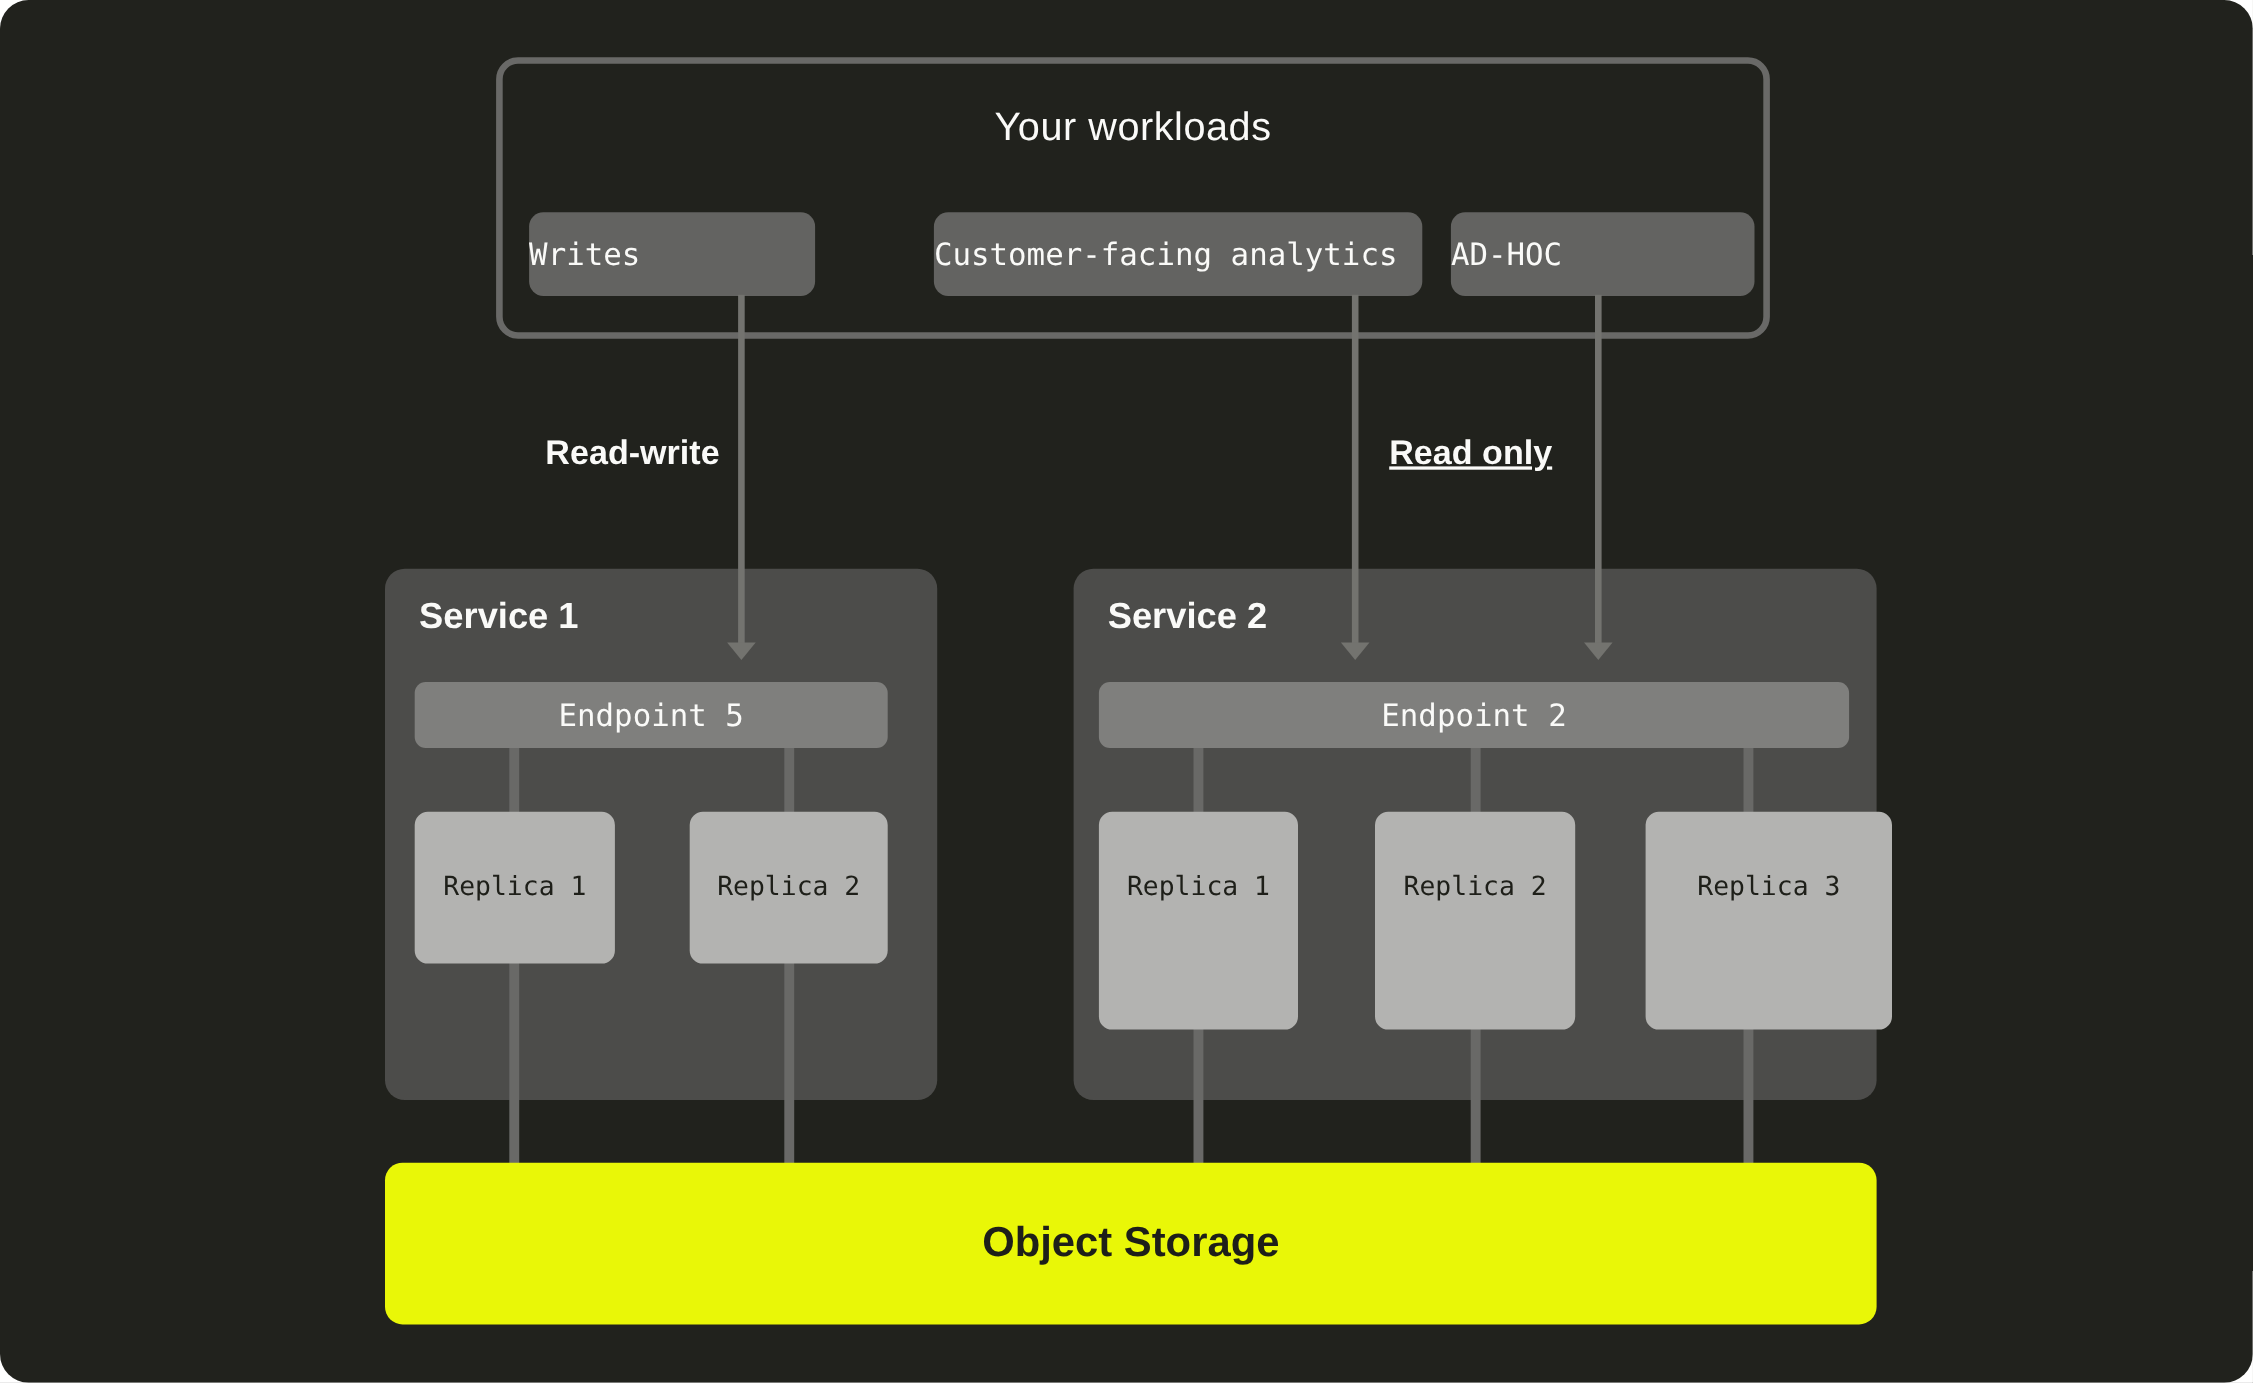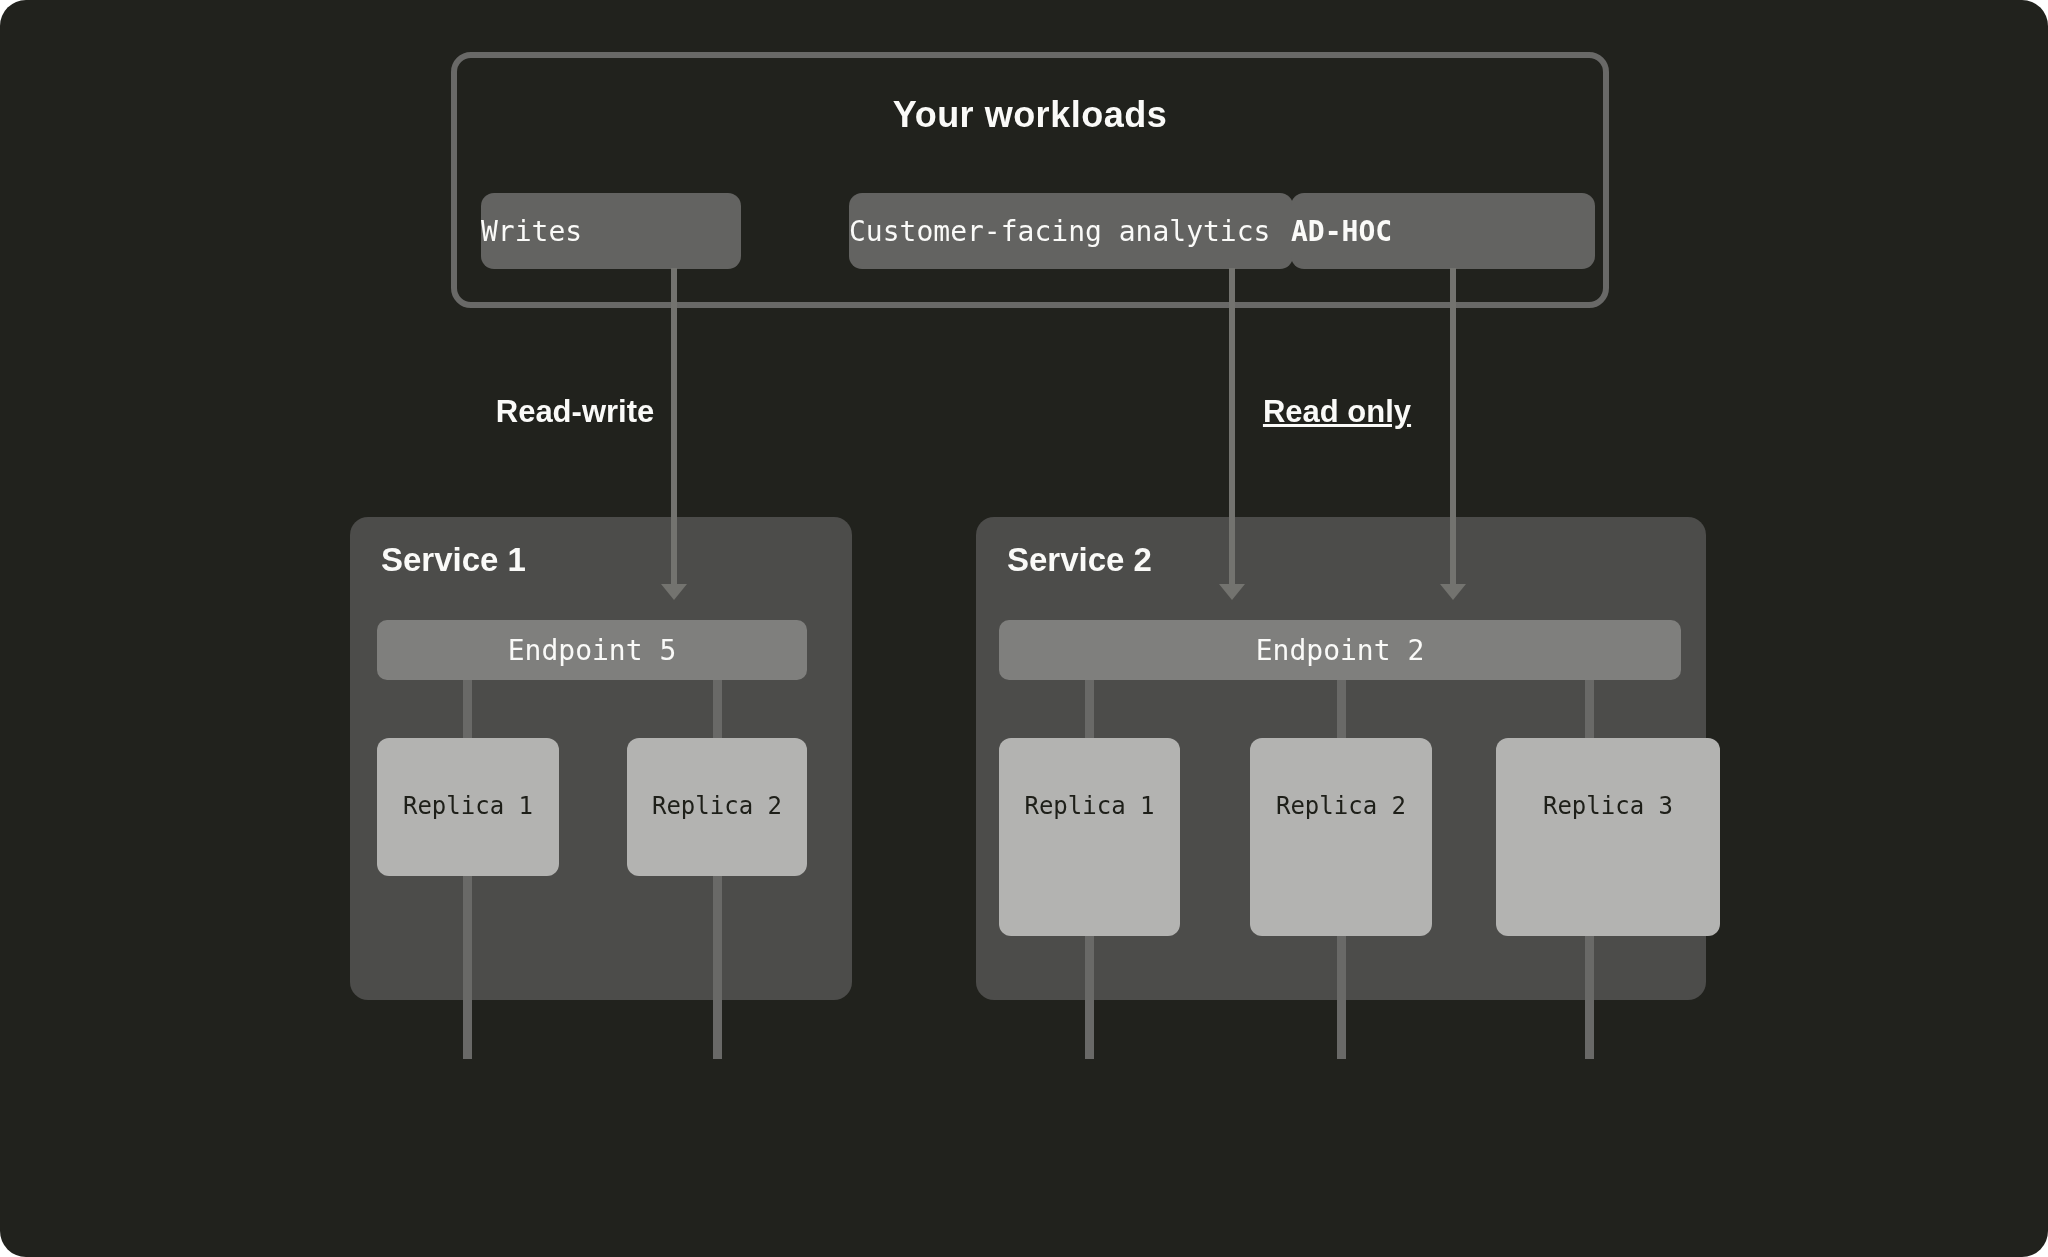--- a/index.html
+++ b/index.html
@@ -26,39 +26,39 @@
     border-radius: 20px;
     box-sizing: border-box;
   }
   .workloads-title {
     position: absolute;
     left: 0; top: 36px;
     width: 100%;
     text-align: center;
     color: var(--text-light, #fafaf8);
     font-size: 36px;
-    font-weight: 700;
+    font-weight: 400;
     letter-spacing: 0.5px;
   }
   .chip {
     position: absolute;
     top: 135px;
     height: 76px;
     background: var(--workload-chip, #636361);
     border-radius: 13px;
     display: flex;
     align-items: center;
     justify-content: flex-start;
     color: var(--text-light, #fafaf8);
     font-family: "DejaVu Sans Mono", monospace;
     font-size: 28px;
   }
   .chip-writes   { left: 24px;  width: 260px; }
   .chip-cfa      { left: 392px; width: 444px; }
-  .chip-adhoc    { left: 834px; width: 304px; font-weight: bold; }
+  .chip-adhoc    { left: 862px; width: 276px; }
 
   
   .arrow {
     position: absolute;
     top: 268px;
     width: 26px;
     height: 332px;
     z-index: 3;
   }
   .arrow .shaft {
@@ -248,14 +248,17 @@
     <div class="head"></div>
   </div>
   <div class="arrow arrow-3">
     <div class="shaft"></div>
     <div class="head"></div>
   </div>
 
   <div class="edge-label edge-label-rw">Read-write</div>
   <div class="edge-label edge-label-ro">Read only</div>
 
+  <div class="storage">
+    <span>Object Storage</span>
+  </div>
 
 </div>
 
 </body></html>

